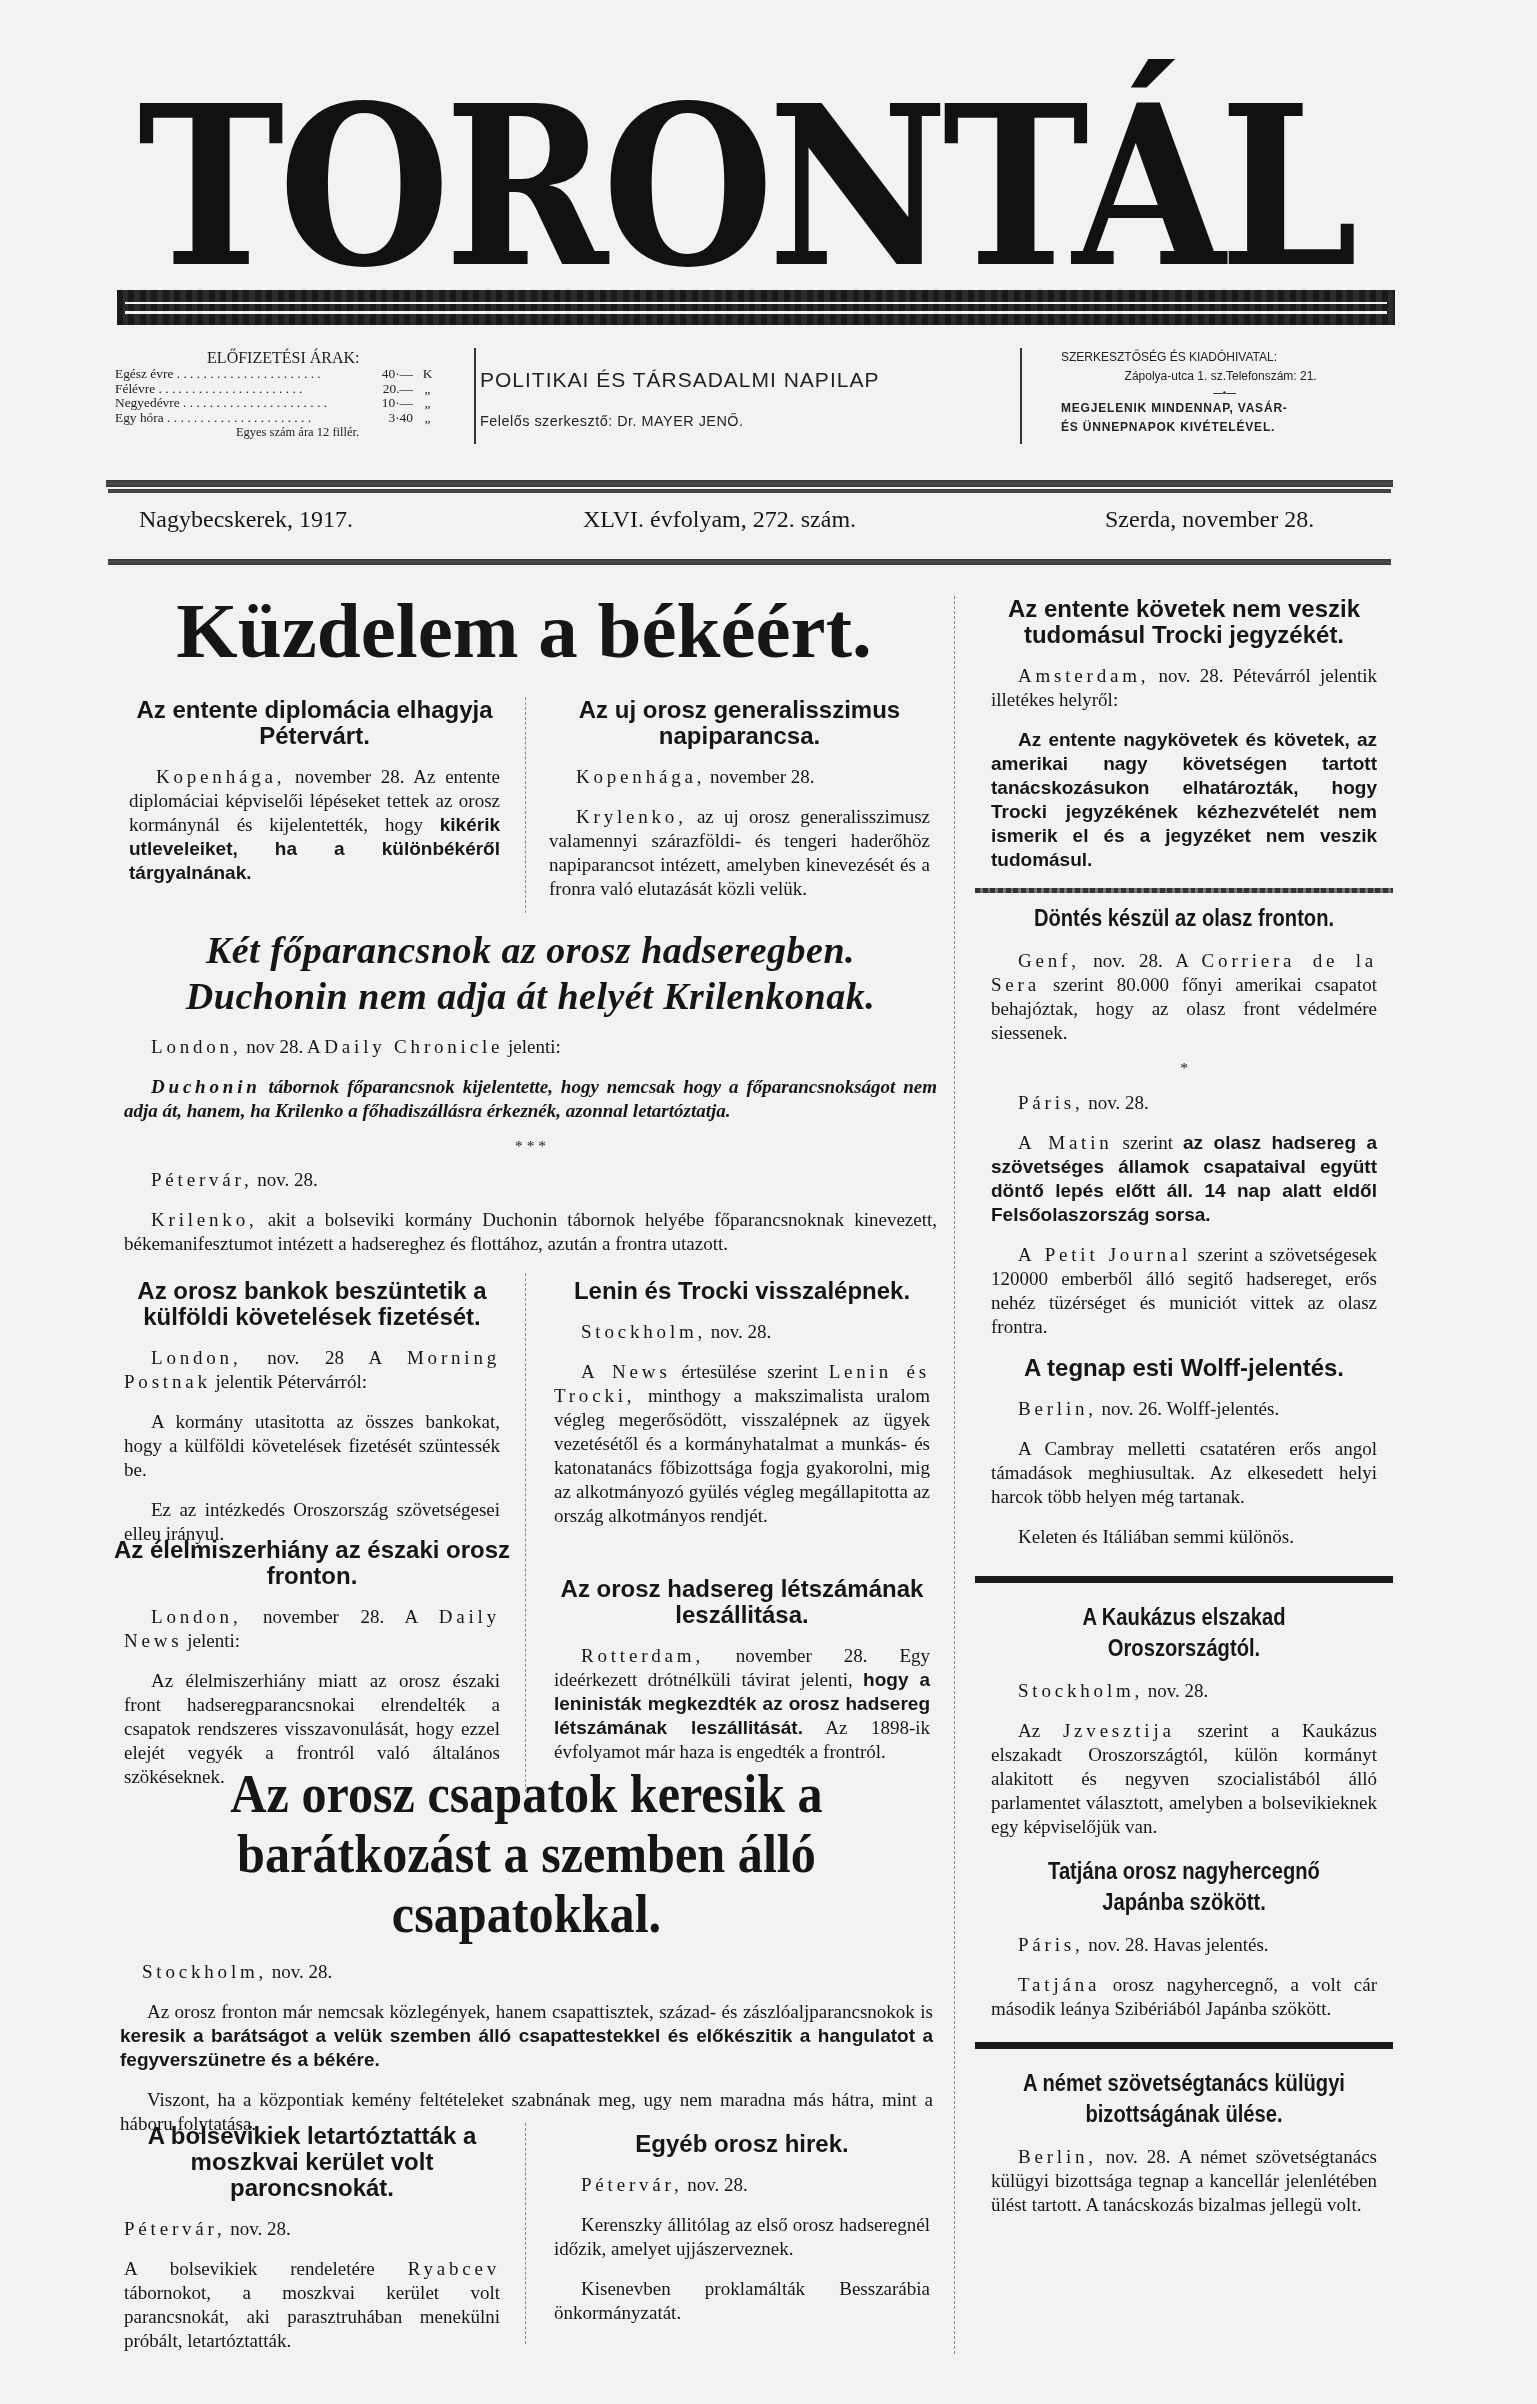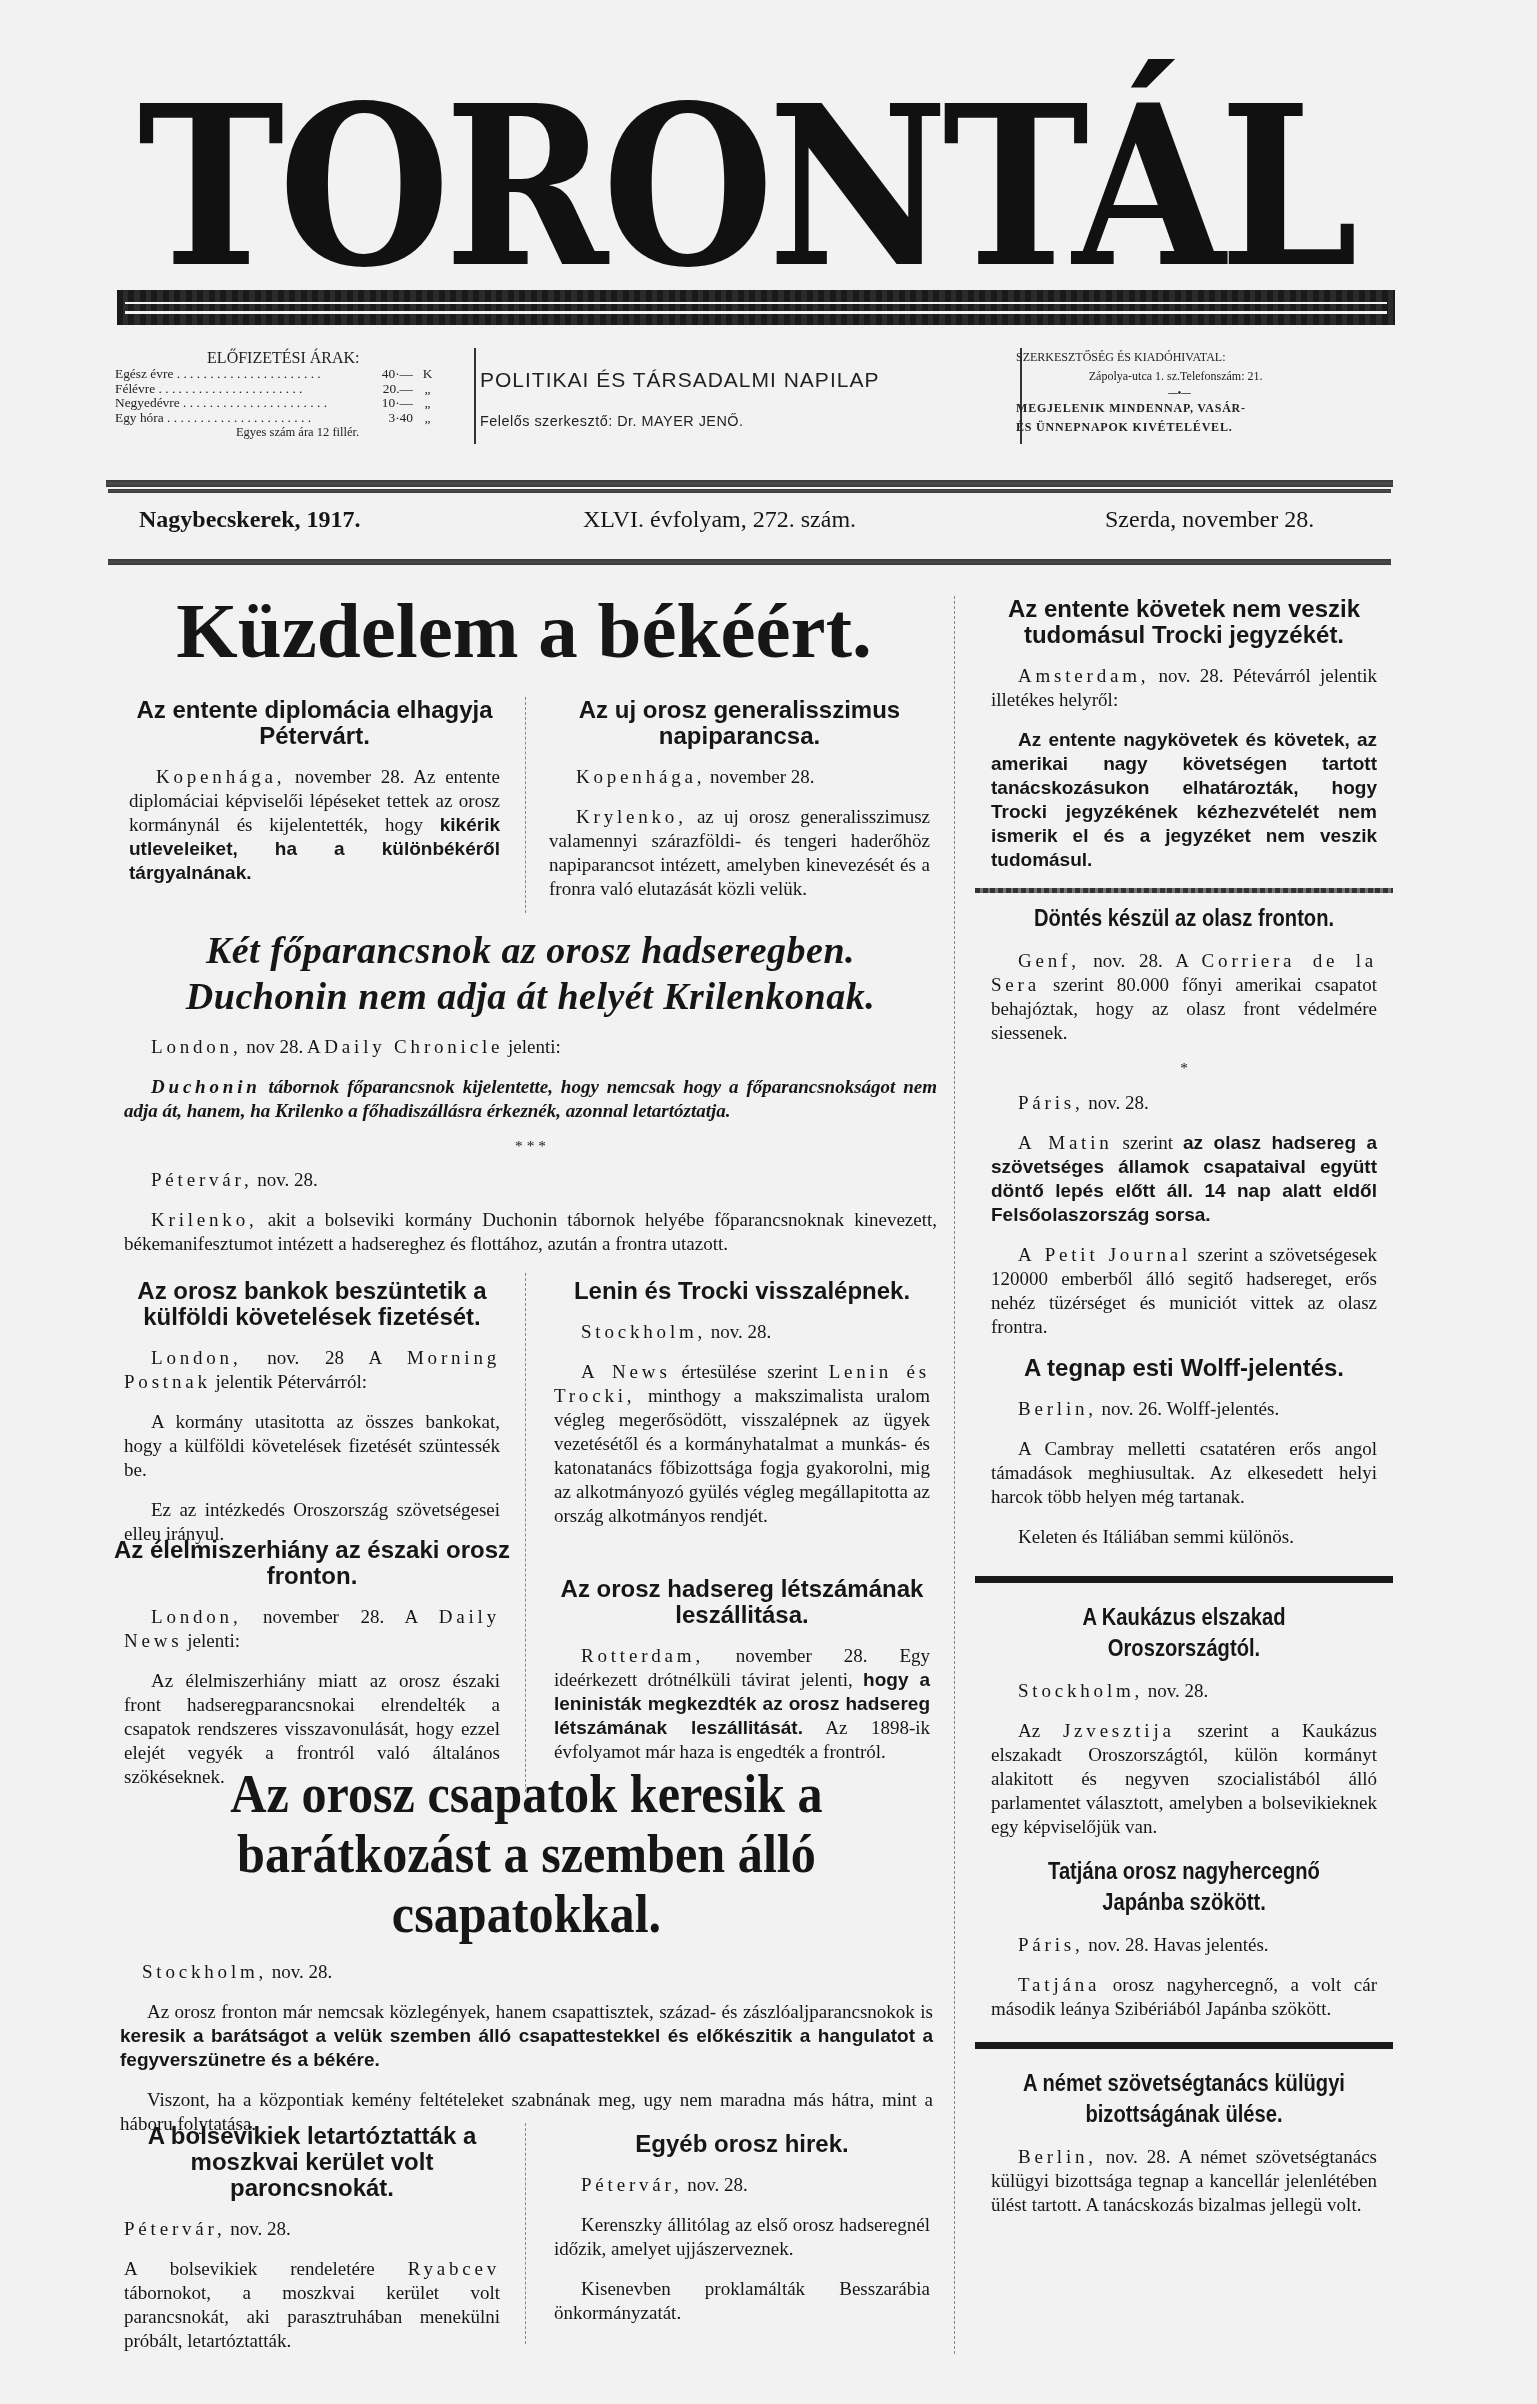--- a/index.html
+++ b/index.html
@@ -14,25 +14,25 @@
   .prices .row { display:flex; }
   .prices .lbl { flex:1; overflow:hidden; white-space:nowrap; }
   .prices .lbl::after { content:" . . . . . . . . . . . . . . . . . . . . . ."; }
   .prices .val { width:42px; text-align:right; }
   .prices .unit { width:29px; text-align:center; }
   .prices .single { text-align:center; font-size:12.5px; padding-left:38px; }
   .vline { width:1.9px; background:#333; }
   .center-info { left:480px; top:360px; width:538px; text-align:left; }
   .center-info .np { font-family:"Liberation Sans",sans-serif; font-size:21px; letter-spacing:1px; margin-top:7.7px; }
   .center-info .ed { font-family:"Liberation Sans",sans-serif; font-size:14.4px; margin-top:21px; letter-spacing:0.5px; }
-  .right-info { left:1016px; top:348px; width:327px; font-family:Liberation Serif, serif; font-size:12px; line-height:19px; }
+  .right-info { left:1061px; top:348px; width:327px; font-family:Liberation Sans, sans-serif; font-size:12px; line-height:19px; }
   .right-info .orn { text-align:center; font-weight:bold; font-size:9.6px; line-height:13.4px; }
   .right-info .bold { font-weight:bold; letter-spacing:0.8px; }
   .dateline { top:506px; font-size:24px; }
-  .dl-left { left:139px;font-weight:bold; }
+  .dl-left { left:139px; }
   .dl-mid { left:583px; }
   .dl-right { left:1105px; }
   .rough { height:6.7px; background:linear-gradient(180deg,#222 0,#3a3a3a 50%,#222 100%); opacity:0.9; }
   h1.main { left:106px; top:588px; width:836px; margin:0; text-align:center; font-family:"Liberation Serif",serif; font-size:79px; font-weight:bold; letter-spacing:0; line-height:86px; }
   .col { position:absolute; font-size:19px; line-height:24px; text-align:justify; }
   .col p { margin:16px; text-indent:27px; }
   .col p.ni { text-indent:0; }
   .hd { font-family:"Liberation Sans",sans-serif; font-weight:bold; text-align:center; font-size:24px; line-height:26px; margin:0 0 5.8px 0; }
   .hd-cond { font-family:"Liberation Sans",sans-serif; font-weight:bold; text-align:center; font-size:24px; line-height:31px; transform:scaleX(0.84); margin:0 0 9.6px 0; }
   .sp { letter-spacing:3.8px; }

